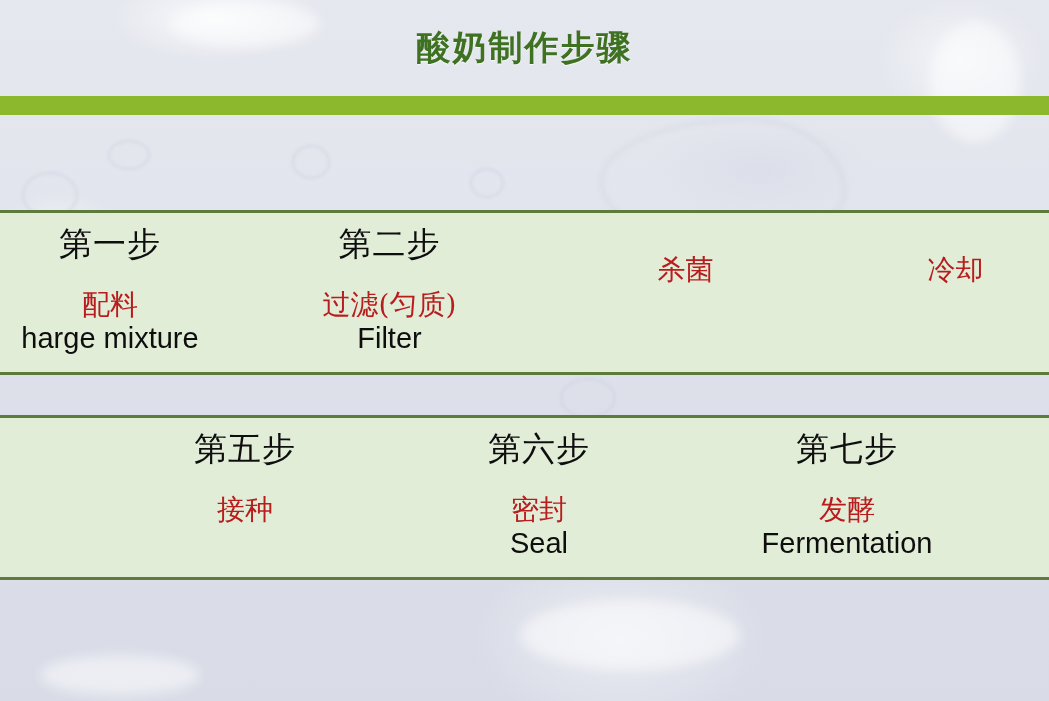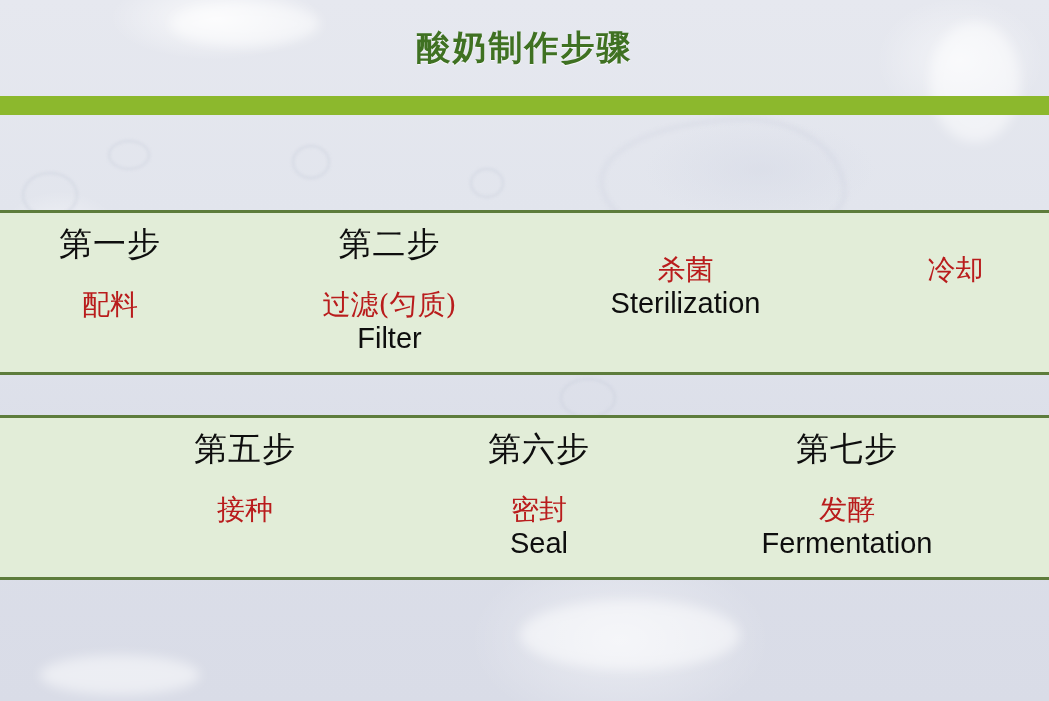--- a/index.html
+++ b/index.html
@@ -169,31 +169,31 @@
   </div>
 
   <div class="accent-bar"></div>
 
   <div class="table-row row-1">
     <div class="cells">
 
       <div class="cell r1-c1">
         <div class="step-title">第一步</div>
         <div class="step-cn">配料</div>
+        <div class="step-en">harge mixture</div>
       </div>
 
       <div class="cell r1-c2">
         <div class="step-title">第二步</div>
         <div class="step-cn">过滤(匀质)</div>
         <div class="step-en">Filter</div>
       </div>
 
       <div class="cell r1-c3">
         <div class="step-cn">杀菌</div>
-        <div class="step-en">Sterilization</div>
       </div>
 
       <div class="cell r1-c4">
         <div class="step-cn">冷却</div>
       </div>
 
     </div>
   </div>
 
   <div class="table-row row-2">

